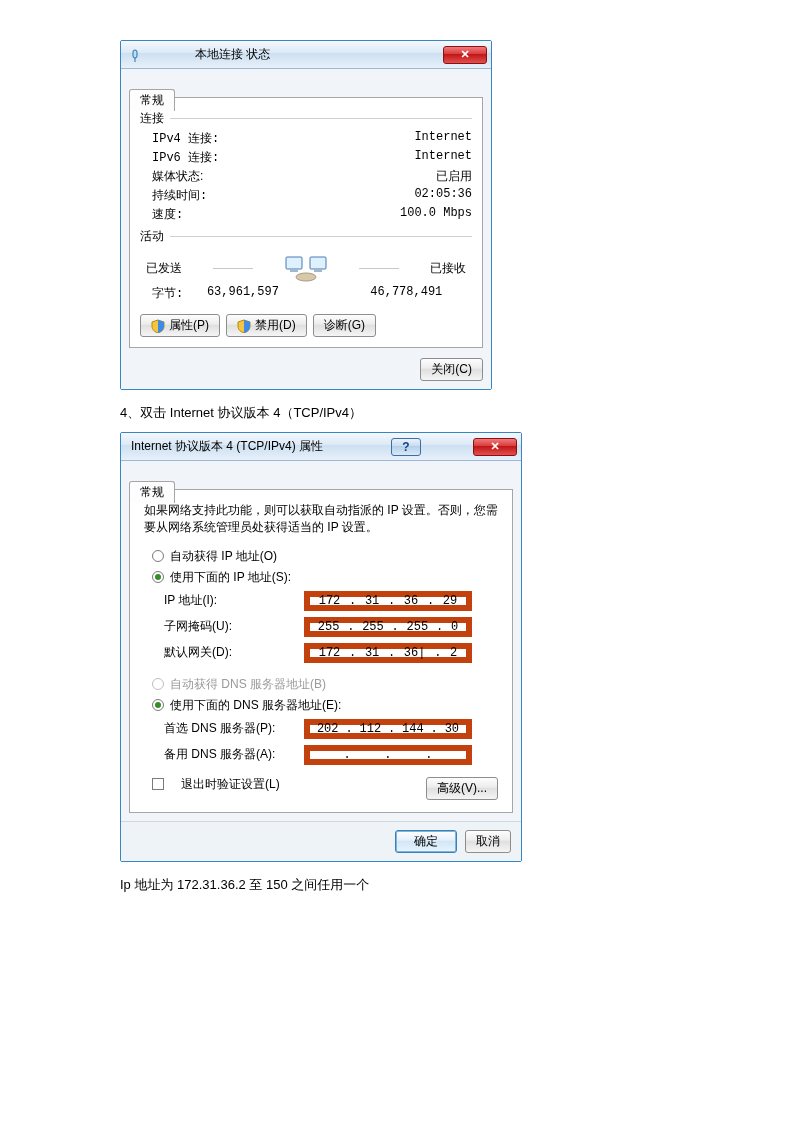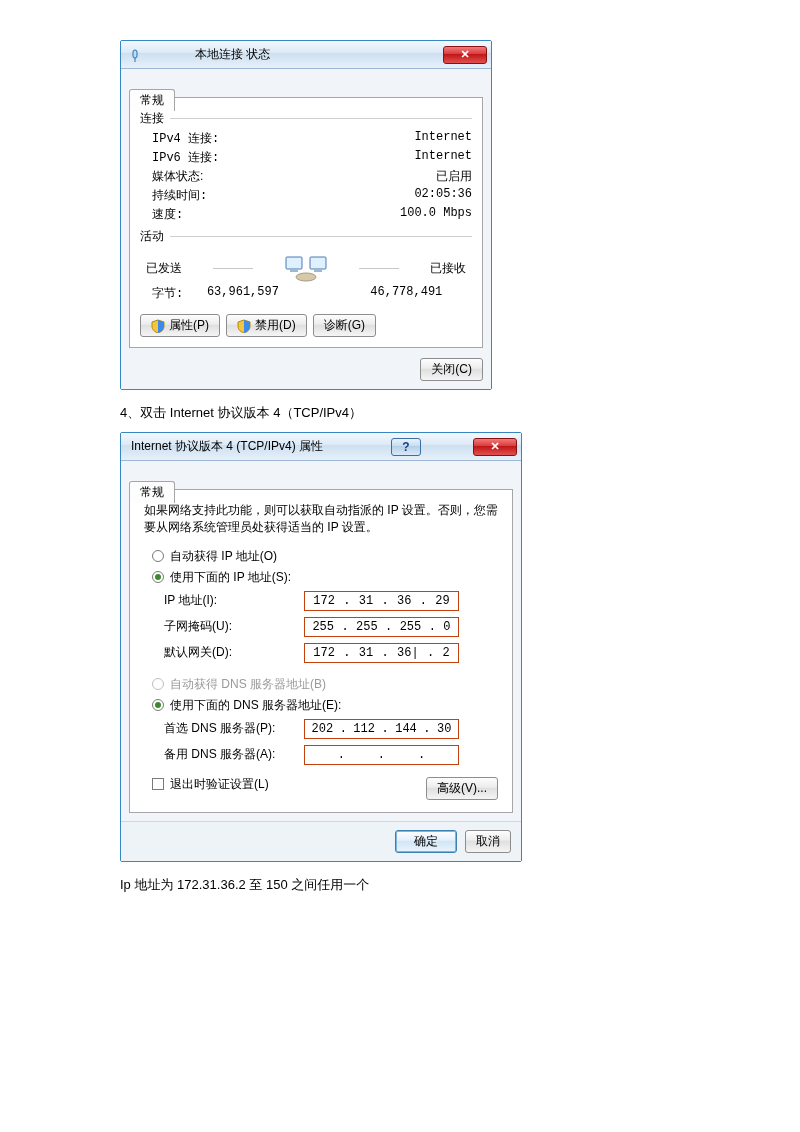--- a/index.html
+++ b/index.html
@@ -114,33 +114,33 @@
   .radio.checked::after {
     content: ""; position: absolute; left: 2px; top: 2px; width: 6px; height: 6px;
     border-radius: 50%; background: #3c8a2e;
   }
   .radio.disabled { border-color: #bfbfbf; }
   .label-dis { color: #9a9a9a; }
 
   .field { display: flex; align-items: center; padding: 3px 0 3px 20px; }
   .field .flabel { width: 140px; }
   .ipbox {
-    width: 155px; height: 20px;
-    border: 1px solid #c2410c;
+    width: 168px; height: 20px;
+    border: 6px solid #c2410c;
     background: #fff;
     display: flex; align-items: center; justify-content: space-evenly;
     font-family: "Courier New", monospace;
     font-size: 12px;
   }
   .ipbox .dot { color: #000; }
 
   .checkbox {
     width: 12px; height: 12px; border: 1px solid #7a7a7a; background: #fff;
   }
-  .chkrow { display: flex; align-items: center; gap: 6px; padding: 8px 0 2px 8px; }
+  .chkrow { display: flex; align-items: center; gap: 17px; padding: 8px 0 2px 8px; }
   .adv-row { display: flex; justify-content: flex-end; margin-top: -18px; }
 
   .btm-btns {
     display: flex; justify-content: flex-end; gap: 8px;
     padding: 8px 10px;
     background: #eef3f7;
     border-top: 1px solid #cfd6de;
   }
   .okbtn {
     padding: 2px 18px;

